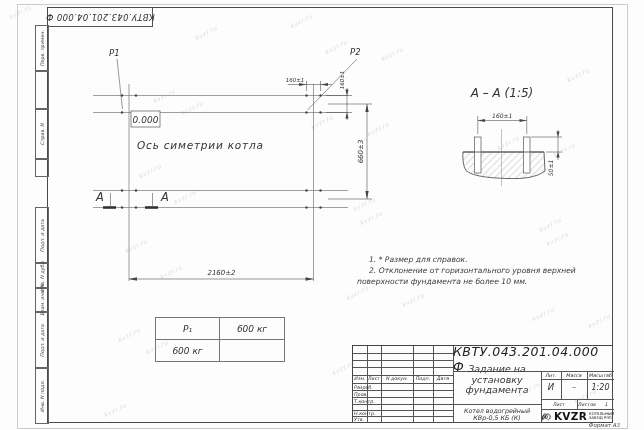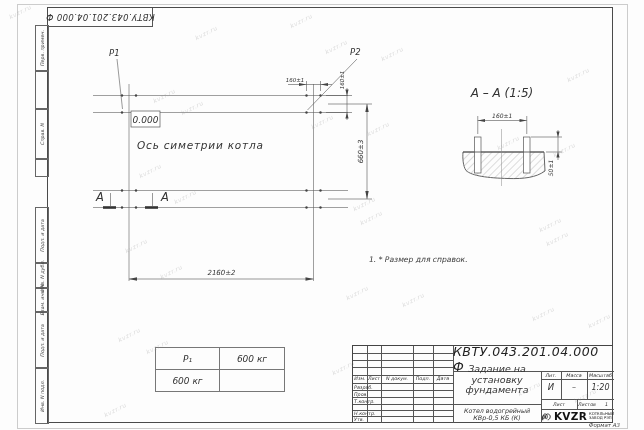--- a/index.html
+++ b/index.html
@@ -10,21 +10,21 @@
   .frame{left:47px;top:7px;width:564px;height:414px;border:1.5px solid #4a4a4a;}
   .stamp-top{left:48px;top:8px;width:104px;height:18px;border-right:1px solid #555;border-bottom:1px solid #555;
              display:flex;align-items:center;justify-content:center;}
   .stamp-top span{transform:rotate(180deg);font:italic 8.5px "DejaVu Sans",sans-serif;white-space:nowrap;letter-spacing:.3px;}
   .mbox{border:0.8px solid #666;display:flex;align-items:center;justify-content:center;}
   .mbox span{writing-mode:vertical-rl;transform:rotate(180deg);font:italic 4.8px "DejaVu Sans",sans-serif;
              white-space:nowrap;color:#444;}
   .notes{left:357px;top:255px;width:258px;font:italic 7.6px "DejaVu Sans",sans-serif;color:#3a3a3a;line-height:10.8px;}
   .notes p{margin:0;text-indent:12px;}
   .ltable{left:155px;top:317px;width:130px;height:45px;border:1px solid #777;box-sizing:border-box;
-          display:grid;grid-template-columns:1fr 1fr;grid-template-rows:22px 1fr;margin-top:30px;}
+          display:grid;grid-template-columns:1fr 1fr;grid-template-rows:22px 1fr;}
   .ltable div{border-right:1px solid #777;border-bottom:1px solid #777;display:flex;align-items:center;
           justify-content:center;font:italic 9px "DejaVu Sans",sans-serif;color:#333;}
   .ltable div:nth-child(2n){border-right:none;}
   .ltable div:nth-child(n+3){border-bottom:none;}
   .tb-line{background:#555;}
   .tb-text{font:italic 4.8px "DejaVu Sans",sans-serif;color:#333;white-space:nowrap;}
   .wm{position:absolute;transform:rotate(-27deg);font:italic 6px "DejaVu Sans",sans-serif;
       color:rgba(150,150,150,0.33);letter-spacing:.6px;pointer-events:none;white-space:nowrap;}
   .fmt{right:24px;top:422px;font:italic 5.5px "DejaVu Sans",sans-serif;color:#444;}
   svg text{font-family:"DejaVu Sans",sans-serif;font-style:italic;fill:#333;}
@@ -184,20 +184,21 @@
         <line x1="558" y1="130" x2="558" y2="160" stroke="#555" stroke-width="0.6"></line>
         <polygon points="558,137 556.4,131.5 559.6,131.5" fill="#444"></polygon>
         <polygon points="558,152 556.4,157.5 559.6,157.5" fill="#444"></polygon>
         <text transform="translate(553,168) rotate(-90)" text-anchor="middle" font-size="6">50±1</text>
       </g>
     </g>
   </svg>
 
   <div class="abs notes">
     <p>1. * Размер для справок.</p>
+    <p>2. Отклонение от горизонтального уровня верхней поверхности фундамента не более 10 мм.</p>
   </div>
 
   <div class="abs ltable">
     <div>P₁</div>
     <div>600 кг</div>
     <div>600 кг</div>
   </div>
 
   <div class="abs" style="left:352px;top:345px;width:261px;height:77px;border-left:1.4px solid #444;border-top:1.4px solid #444;box-sizing:border-box;">
 

